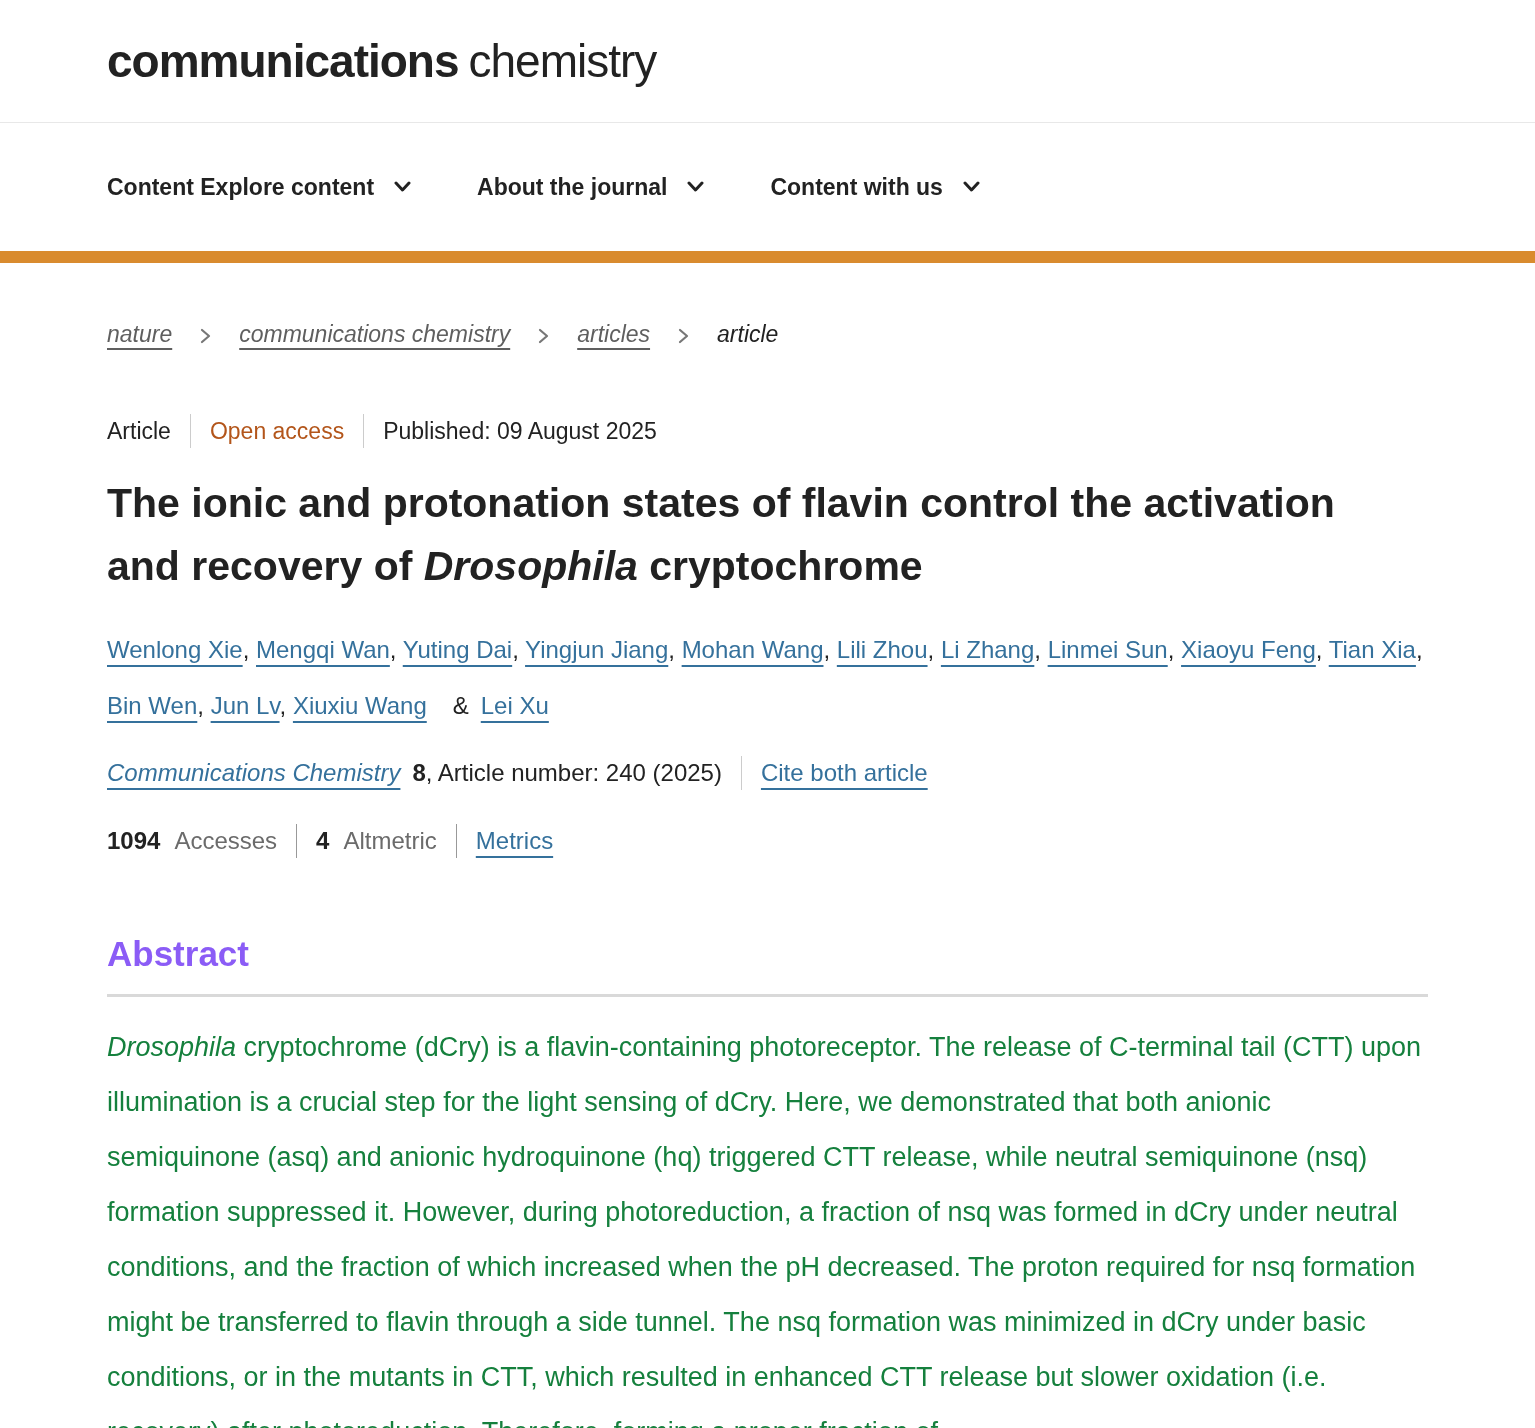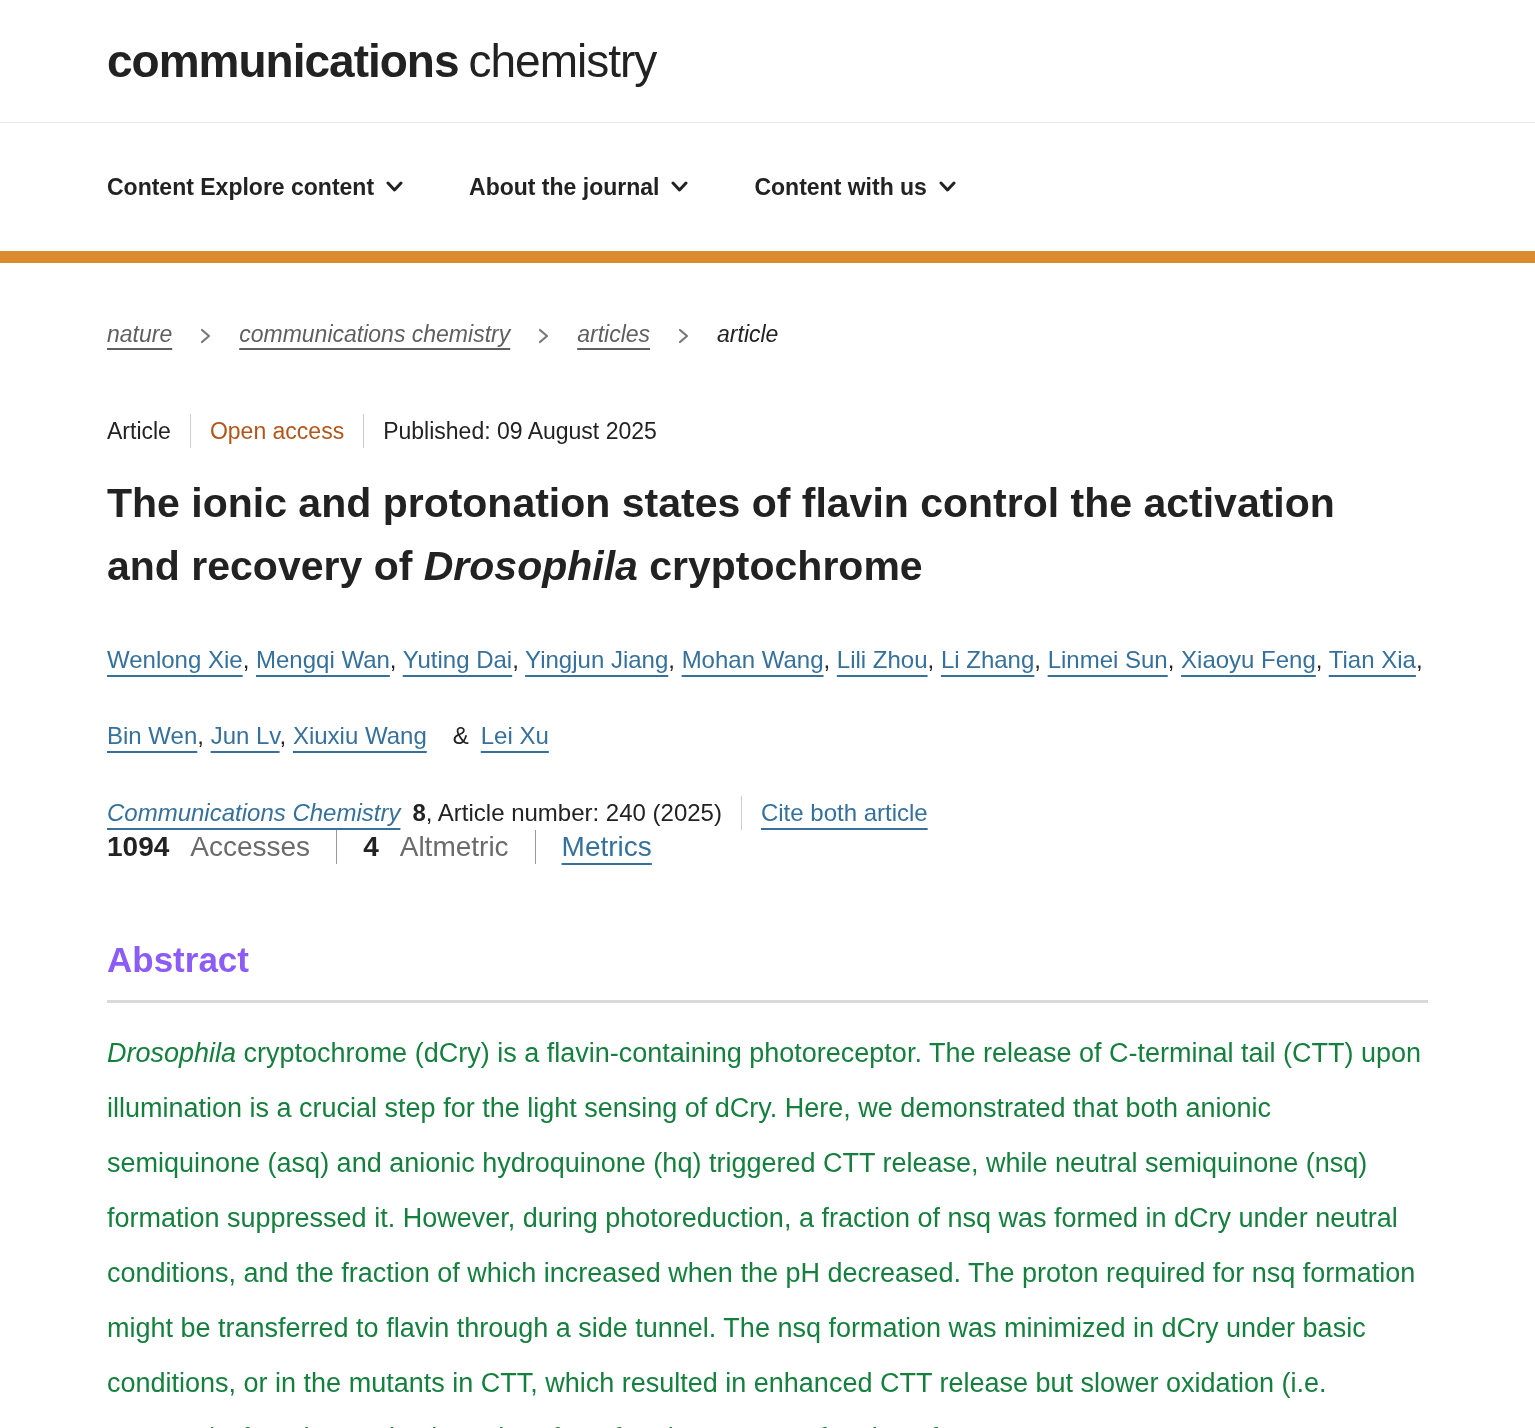--- a/index.html
+++ b/index.html
@@ -30,21 +30,21 @@
   
   .main-nav {
     height: 96px;
     display: flex;
     align-items: center;
     gap: 66px;
   }
   .nav-item {
     display: inline-flex;
     align-items: center;
-    gap: 12px;
+    gap: 20px;
     font-size: 23px;
     font-weight: bold;
     color: #222222;
     cursor: pointer;
   }
   .chevron-down svg { display: block; }
 
   .accent-bar {
     height: 12px;
     background: #d98b2e;
@@ -101,21 +101,21 @@
     line-height: 63px;
     max-width: 1290px;
     color: #222222;
   }
   .article-title .italic { font-style: italic; }
 
   
   .author-list {
     margin-top: 24px;
     font-size: 24px;
-    line-height: 76px;
+    line-height: 56px;
     max-width: 1330px;
   }
   .author-link {
     color: #35719c;
     text-decoration: underline;
     text-decoration-thickness: 1.5px;
     text-underline-offset: 7px;
     cursor: pointer;
   }
   .author-amp { margin: 0 12px 0 26px; color: #222222; }
@@ -139,24 +139,24 @@
   .blue-link {
     color: #35719c;
     text-decoration: underline;
     text-decoration-thickness: 1.5px;
     text-underline-offset: 7px;
     cursor: pointer;
   }
 
   
   .metrics-line {
-    font-size: 28px;
-    display: flex;
-    align-items: center;
-    gap: 7px;
+    margin-top: 34px;
+    font-size: 24px;
+    display: flex;
+    align-items: center;
   }
   .metric-value { font-weight: bold; color: #222222; margin-right: 14px; }
   .metric-label { color: #6b6b6b; }
 
   
   .abstract-heading {
     margin: 76px 0 0 0;
     font-size: 35px;
     font-weight: bold;
     color: #8b5cf6;

